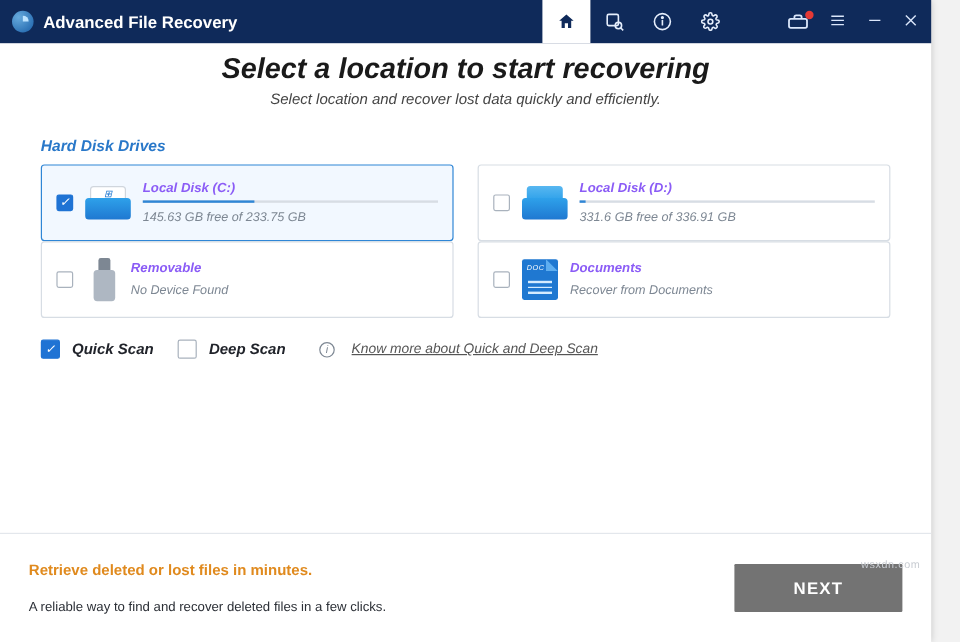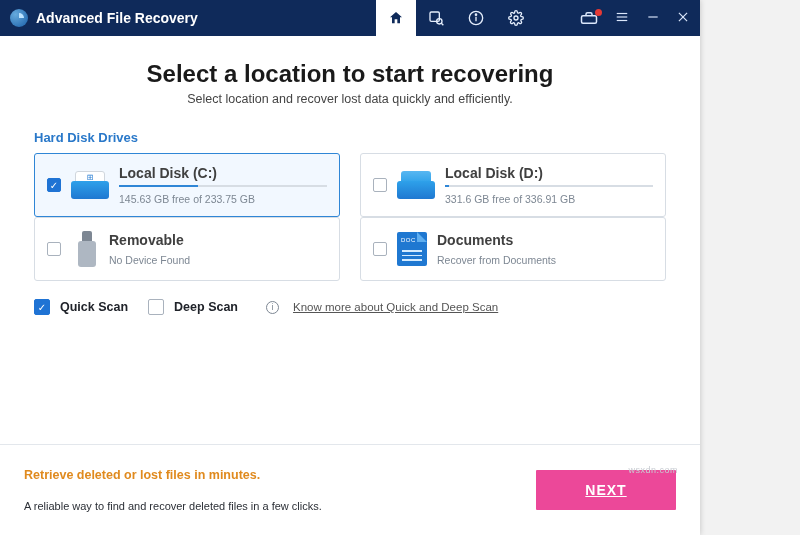--- a/index.html
+++ b/index.html
@@ -1,47 +1,47 @@
 <!DOCTYPE html>
 <html><head>
 <meta charset="utf-8">
 <style>
   * { box-sizing: border-box; margin: 0; padding: 0; font-family: "Segoe UI", Arial, sans-serif; }
   body { width: 800px; height: 535px; background: #f2f2f2; overflow: hidden; }
-  .window { width: 700px; height: 535px; background: #fff; display: flex; flex-direction: column; box-shadow: 0 0 6px rgba(0,0,0,.2); }
+  .window { width: 776px; height: 535px; background: #fff; display: flex; flex-direction: column; box-shadow: 0 0 6px rgba(0,0,0,.2); }
   .titlebar { background: #0f2a5a; height: 36px; display: flex; align-items: center; color: #fff; padding: 0 10px; }
   .logo-ico { width: 18px; height: 18px; border-radius: 50%; background: radial-gradient(circle at 30% 30%, #6ad, #1a5fa8); margin-right: 8px; display:flex; align-items:center; justify-content:center; }
   .app-title { font-size: 14px; font-weight: 600; flex: 0 0 auto; }
   .tb-spacer { flex: 1; }
   .tb-tabs { display: flex; height: 36px; }
   .tb-tab { width: 40px; display: flex; align-items: center; justify-content: center; cursor: pointer; color:#e5eefc; }
   .tb-tab.active { background: #fff; color: #0f2a5a; }
   .tb-sep { width: 26px; }
   .win-controls { display: flex; align-items:center; gap: 16px; margin-left: 18px; }
   .win-ctrl { color:#dbe7fb; cursor: pointer; font-size: 15px; line-height: 1; }
   .toolbox-ico { position: relative; display:inline-flex; align-items:center; }
   .red-dot { width:7px; height:7px; background:#e53935; border-radius:50%; position:absolute; top:-2px; right:-4px; }
 
-  .content { flex: 1; padding: 24px 34px 10px 34px; overflow: hidden; }
+  .content { flex: 1; padding: 8px 34px 10px 34px; overflow: hidden; font-style: italic; }
   .heading { text-align: center; }
   .heading h1 { font-size: 24px; font-weight: 700; color: #1a1a1a; }
   .heading p { font-size: 12.5px; color: #444; margin-top: 4px; }
 
   .section-label { font-size: 13px; color: #2978c9; font-weight: 600; margin-top: 24px; margin-bottom: 8px; }
   .card-row { display: flex; gap: 20px; }
   .card { flex: 1; border: 1px solid #d7dde4; border-radius: 3px; display: flex; align-items: center; padding: 10px 12px; gap: 10px; cursor: pointer; background:#fff; min-height: 64px; }
   .card.selected { border: 1px solid #2f86d6; background: #f2f8ff; }
   .chk { width: 14px; height: 14px; border: 1px solid #a9b2bd; border-radius: 2px; flex: 0 0 auto; display:flex; align-items:center; justify-content:center; background:#fff; }
   .chk.on { background: #1f73d4; border-color:#1f73d4; color:#fff; font-size:10px; }
   .drive-ico { width: 38px; height: 28px; position: relative; flex: 0 0 auto; }
   .drive-body { position:absolute; left:0; right:0; bottom:0; height: 18px; border-radius: 3px; background: linear-gradient(#2ea1ea,#1f78d1); }
   .drive-top { position:absolute; left:4px; right:4px; top:0; height:12px; border-radius:3px 3px 0 0; background: linear-gradient(#58b7f1,#2ea1ea); }
   .drive-top.win { background:#fff; border:1px solid #d0d6dd; display:flex; align-items:center; justify-content:center; color:#1f78d1; font-size:8px; }
   .card-text { flex: 1; min-width: 0; }
-  .card-title { font-size: 14px; font-weight: 700; color: #404040; }
+  .card-title { font-size: 11px; font-weight: 700; color: #8b5cf6; }
   .card-sub { font-size: 10.5px; color: #7d8793; margin-top: 6px; white-space: nowrap; overflow:hidden; text-overflow:ellipsis; }
   .bar { height: 2px; background: #d7dde4; margin-top: 4px; margin-bottom: 4px; position: relative; }
   .bar > span { position:absolute; left:0; top:0; bottom:0; background:#2f86d6; }
 
   .monitor-ico { width:38px; height:30px; position:relative; flex:0 0 auto; }
   .monitor-ico .screen { position:absolute; left:2px; right:2px; top:0; height:22px; border-radius:2px; background:#1f78d1; }
   .monitor-ico .stand { position:absolute; left:50%; transform:translateX(-50%); bottom:0; width:14px; height:3px; background:#1f78d1; border-radius:1px; }
   .monitor-ico .neck { position:absolute; left:50%; transform:translateX(-50%); bottom:3px; width:4px; height:5px; background:#1f78d1; }
 
   .doc-ico { width:30px; height:34px; background:#1f78d1; border-radius:2px; position:relative; flex:0 0 auto; }
@@ -57,22 +57,22 @@
   .scan-row { display:flex; align-items:center; gap:10px; margin-top:18px; font-size:12.5px; color:#20232a; }
   .scan-row .chk { width:16px; height:16px; }
   .scan-label { font-weight:600; margin-right:10px; }
   .info-link { color:#555; font-size:11.5px; text-decoration:underline; margin-left:4px; cursor:pointer; }
   .info-ico { display:inline-flex; width:13px; height:13px; border:1px solid #7d8793; border-radius:50%; align-items:center; justify-content:center; font-size:9px; color:#7d8793; margin-left:8px; }
 
   .footer { border-top:1px solid #e3e7ec; padding: 23px 24px; display:flex; align-items:center; }
   .footer-text { flex:1; }
   .footer-title { color:#e08a1e; font-weight:700; font-size:12.5px; }
   .footer-sub { color:#2b2f36; font-size:11px; margin-top:18px; }
-  .next-btn { background:#ec4899; color:#fff; width:140px; height:40px; display:flex; align-items:center; justify-content:center; font-size:14px; font-weight:700; letter-spacing:1px; cursor:pointer; border-radius:1px;text-decoration:underline; }
-  .watermark { position:absolute; right:22px; bottom:60px; font-size:9px; color:#c8ccd2; letter-spacing:.5px; }
+  .next-btn { background:#737373; color:#fff; width:140px; height:40px; display:flex; align-items:center; justify-content:center; font-size:14px; font-weight:700; letter-spacing:1px; cursor:pointer; border-radius:1px; }
+  .watermark { position:absolute; right:9px; bottom:60px; font-size:9px; color:#c8ccd2; letter-spacing:.5px; }
   .wrap { position:relative; height:100%; }
 </style>
 </head>
 <body>
 
 <div class="window wrap">
 
   <div class="titlebar">
     <div class="logo-ico">
       <svg width="10" height="10" viewBox="0 0 10 10">

